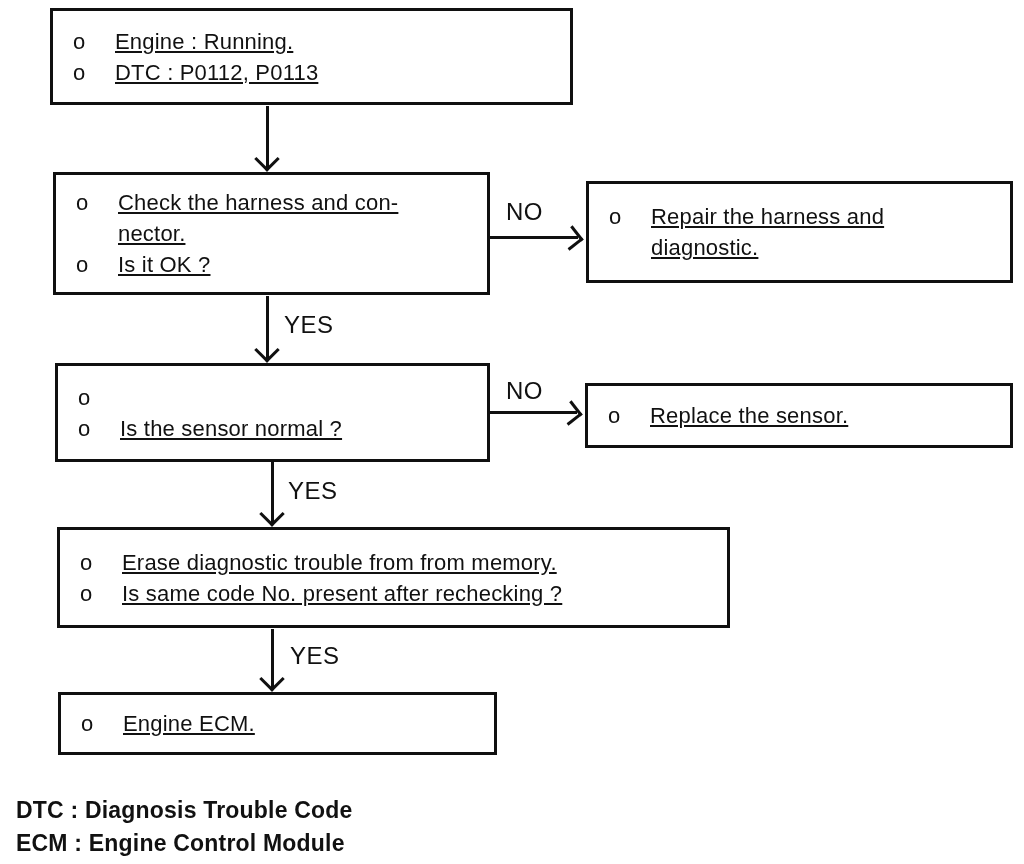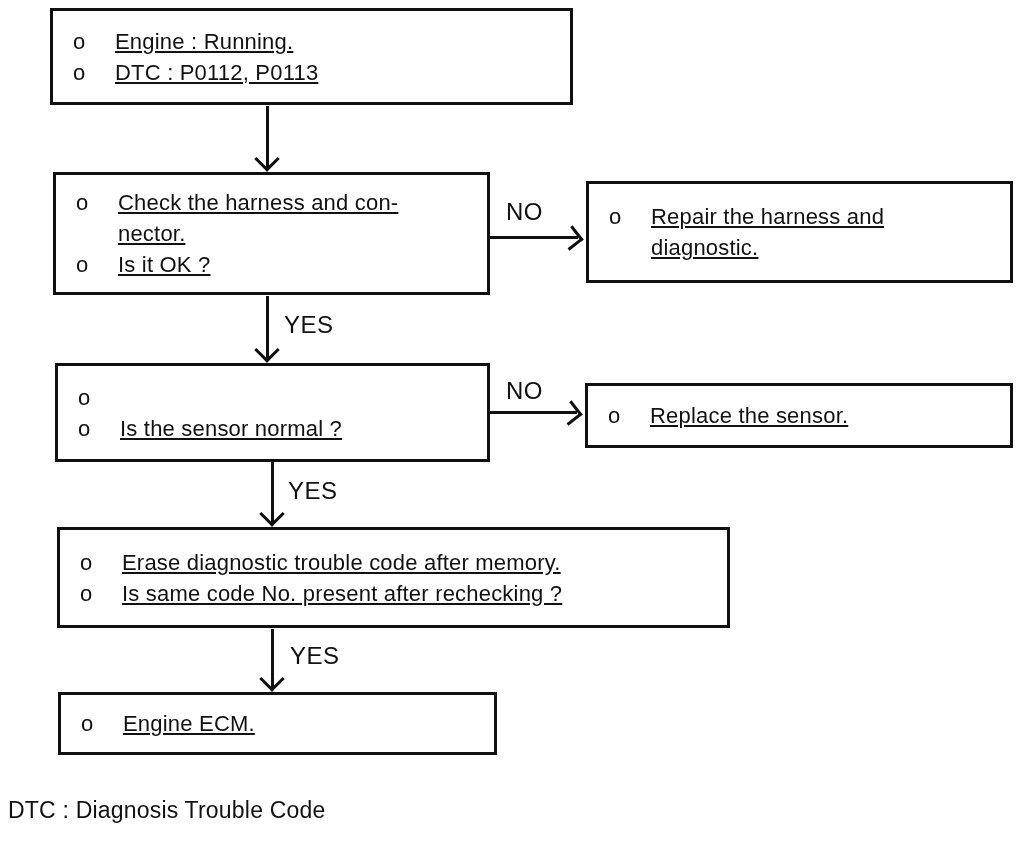--- a/index.html
+++ b/index.html
@@ -72,24 +72,24 @@
     box-sizing: border-box;
   }
   .branch-label {
     position: absolute;
     font-size: 24px;
     line-height: 26px;
     letter-spacing: 0.5px;
   }
   .legend {
     position: absolute;
-    left: 8px;
+    left: 16px;
     top: 794px;
     font-size: 23px;
-    font-weight: normal;
+    font-weight: bold;
     line-height: 33px;
     letter-spacing: 0.2px;
   }
 </style>
 </head>
 <body>
 
 <div id="canvas">
 
   <div class="box" style="left:50px; top:8px; width:523px; height:97px;">
@@ -155,36 +155,37 @@
     </div>
   </div>
 
   <div class="vline" style="left:271px; top:462px; height:61px;"></div>
   <div class="chev-down" style="left:263px; top:505px;"></div>
   <div class="branch-label" style="left:288px; top:478px;">YES</div>
 
   <div class="box" style="left:57px; top:527px; width:673px; height:101px;">
     <div class="bullet-item">
       <span class="bullet">o</span>
-      <span class="item-text">Erase diagnostic trouble code after memory.</span>
+      <span class="item-text">Erase diagnostic trouble from from memory.</span>
     </div>
     <div class="bullet-item">
       <span class="bullet">o</span>
       <span class="item-text">Is same code No. present after rechecking ?</span>
     </div>
   </div>
 
   <div class="vline" style="left:271px; top:629px; height:59px;"></div>
   <div class="chev-down" style="left:263px; top:670px;"></div>
   <div class="branch-label" style="left:290px; top:643px;">YES</div>
 
   <div class="box" style="left:58px; top:692px; width:439px; height:63px;">
     <div class="bullet-item">
       <span class="bullet">o</span>
       <span class="item-text">Engine ECM.</span>
     </div>
   </div>
 
   <div class="legend">
     <div>DTC : Diagnosis Trouble Code</div>
+    <div>ECM : Engine Control Module</div>
   </div>
 
 </div>
 
 </body></html>

